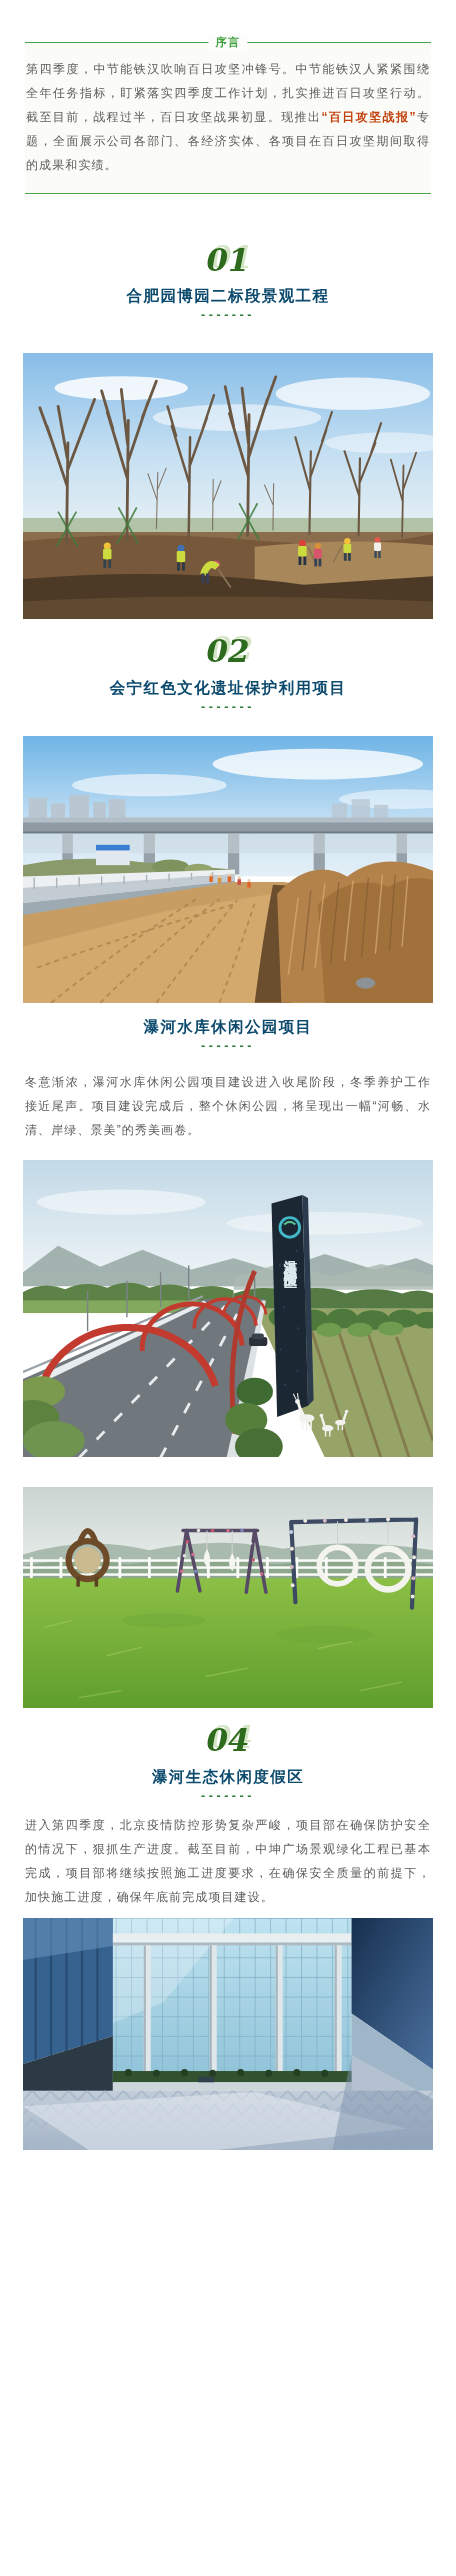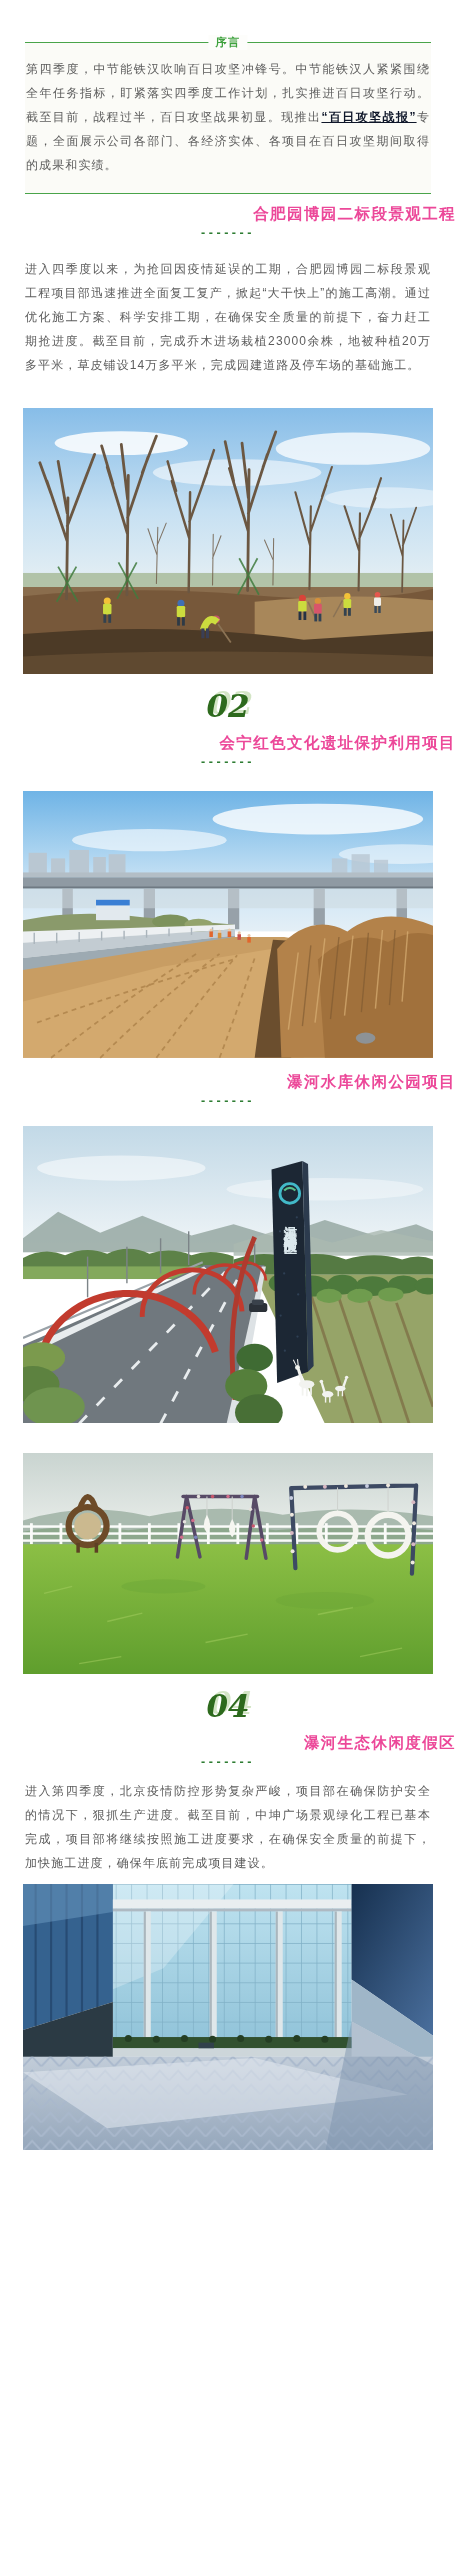--- a/index.html
+++ b/index.html
@@ -13,33 +13,33 @@
   .preface-box {
     position:relative; margin:42px 24.6px 0; background:#fbfbf7;
     border-top:1.4px solid #49a449; border-bottom:1.4px solid #49a449;
     padding:14px 1.4px 15.5px;
   }
   .preface-label {
     position:absolute; top:-8.4px; left:50%; transform:translateX(-50%);
     padding:0 7px; background:#fdfdfb; color:#3fa23f; font-weight:bold;
     font-size:11.2px; letter-spacing:1.4px; white-space:nowrap;
   }
-  .hl { color:#0f172a; font-weight:bold;text-decoration:underline; }
+  .hl { color:#c2410c; font-weight:bold; }
 
   
   .sec-num {
     margin-top:51px; text-align:center; line-height:1;
     font-family:"DejaVu Serif","Liberation Serif",serif; font-style:italic; font-weight:bold;
     font-size:31px; color:#2d6a1d; text-shadow:3.5px -2.8px 0 #d3e5c5;
   }
   .sec-num.first { margin-top:51px; }
   .sec-num.follow { margin-top:17px; }
   .sec-title {
-    margin-top:9.8px; text-align:right; font-size:15.5px; line-height:21px;
-    font-weight:bold; letter-spacing:1.4px; color:#ec4899;
+    margin-top:9.8px; text-align:center; font-size:15.5px; line-height:21px;
+    font-weight:bold; letter-spacing:1.4px; color:#0c4a6e;
   }
   .sec-divider {
     margin-top:4.2px; text-align:center; font-size:12.6px; line-height:11.2px;
     font-weight:bold; letter-spacing:3.5px; color:#2e7d33;
   }
   .sec-body { margin:17px 25px 0; }
   .sec-body.s4 { margin-top:11.2px; }
 
   figure.photo { margin:0 23px; font-size:0; }
   figure.photo svg { display:block; width:410px; height:auto; }
@@ -55,23 +55,23 @@
 <div class="page">
 
   <header>
     <div class="preface-box">
       <div class="preface-label">序言</div>
       <p class="body-text"><span>第四季度，中节能铁汉吹响百日攻坚冲锋号。中节能铁汉人紧紧围绕全年任务指标，盯紧落实四季度工作计划，扎实推进百日攻坚行动。截至目前，战程过半，百日攻坚战果初显。现推出</span><span class="hl">“百日攻坚战报”</span><span>专题，全面展示公司各部门、各经济实体、各项目在百日攻坚期间取得的成果和实绩。</span></p>
     </div>
   </header>
 
   <section>
+    <div class="sec-num first">01</div>
     <h2 class="sec-title">合肥园博园二标段景观工程</h2>
     <div class="sec-divider">-------</div>
-    <p class="body-text sec-body">进入四季度以来，为抢回因疫情延误的工期，合肥园博园二标段景观工程项目部迅速推进全面复工复产，掀起“大干快上”的施工高潮。通过优化施工方案、科学安排工期，在确保安全质量的前提下，奋力赶工期抢进度。截至目前，完成乔木进场栽植23000余株，地被种植20万多平米，草皮铺设14万多平米，完成园建道路及停车场的基础施工。</p>
 
     <figure class="photo p1">
       <svg viewBox="0 0 584 380" xmlns="http://www.w3.org/2000/svg">
         <defs>
           <linearGradient id="p1sky" x1="0" y1="0" x2="0" y2="1">
             <stop offset="0" stop-color="#87bde8"></stop>
               <stop offset=".55" stop-color="#c6e0f2"></stop>
               <stop offset="1" stop-color="#e9f1f4"></stop>
           </linearGradient>
         </defs>
@@ -274,20 +274,21 @@
               <rect x="-2.5" y="-6" width="5" height="8" fill="#e2662c"></rect>
             </g>
         </g>
       </svg>
     </figure>
   </section>
 
   <section>
     <h2 class="sec-title">瀑河水库休闲公园项目</h2>
     <div class="sec-divider">-------</div>
+    <p class="body-text sec-body">冬意渐浓，瀑河水库休闲公园项目建设进入收尾阶段，冬季养护工作接近尾声。项目建设完成后，整个休闲公园，将呈现出一幅“河畅、水清、岸绿、景美”的秀美画卷。</p>
 
     <figure class="photo p3">
       <svg viewBox="0 0 584 424" xmlns="http://www.w3.org/2000/svg">
         <defs>
           <linearGradient id="p3sky" x1="0" y1="0" x2="0" y2="1">
             <stop offset="0" stop-color="#c2d9e7"></stop>
               <stop offset="1" stop-color="#f0f5f7"></stop>
           </linearGradient>
         </defs>
         <g>

